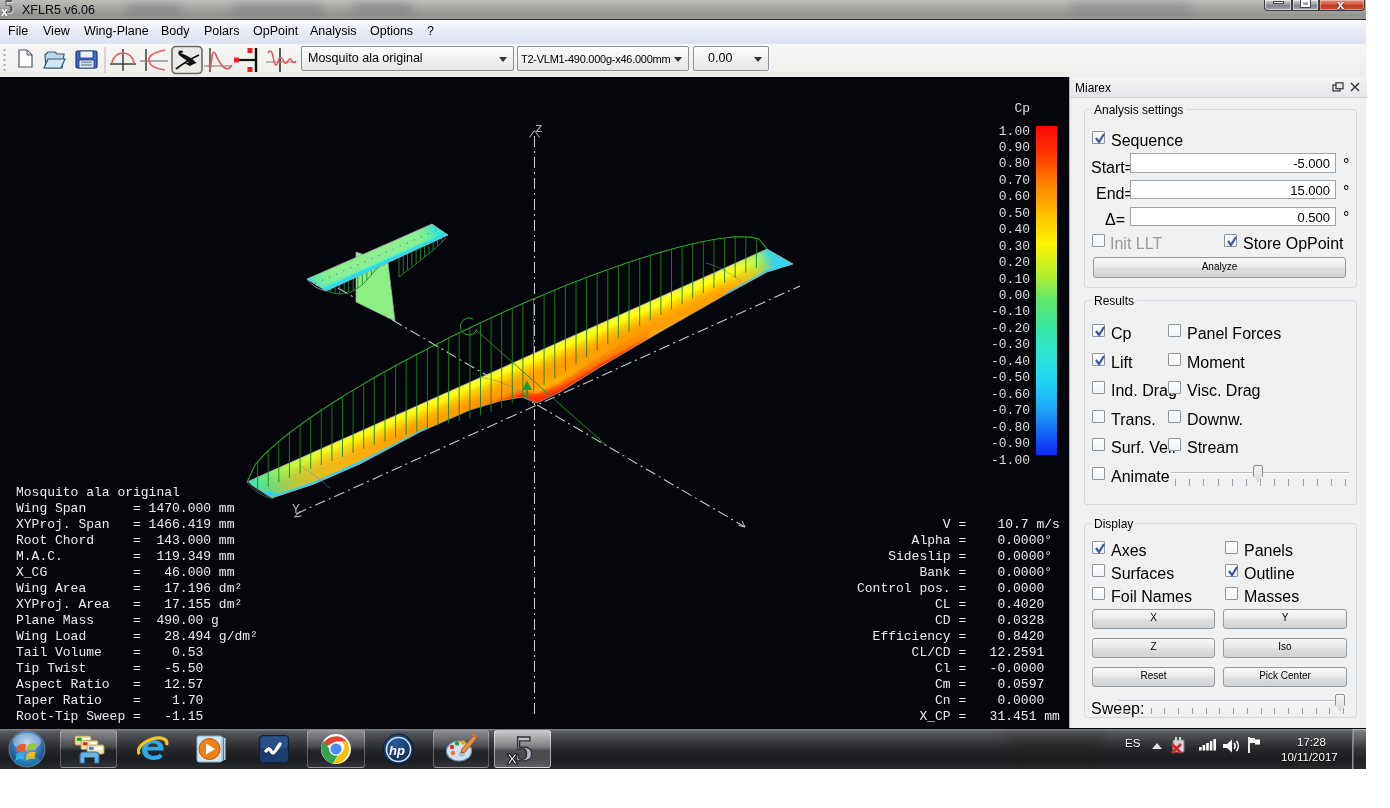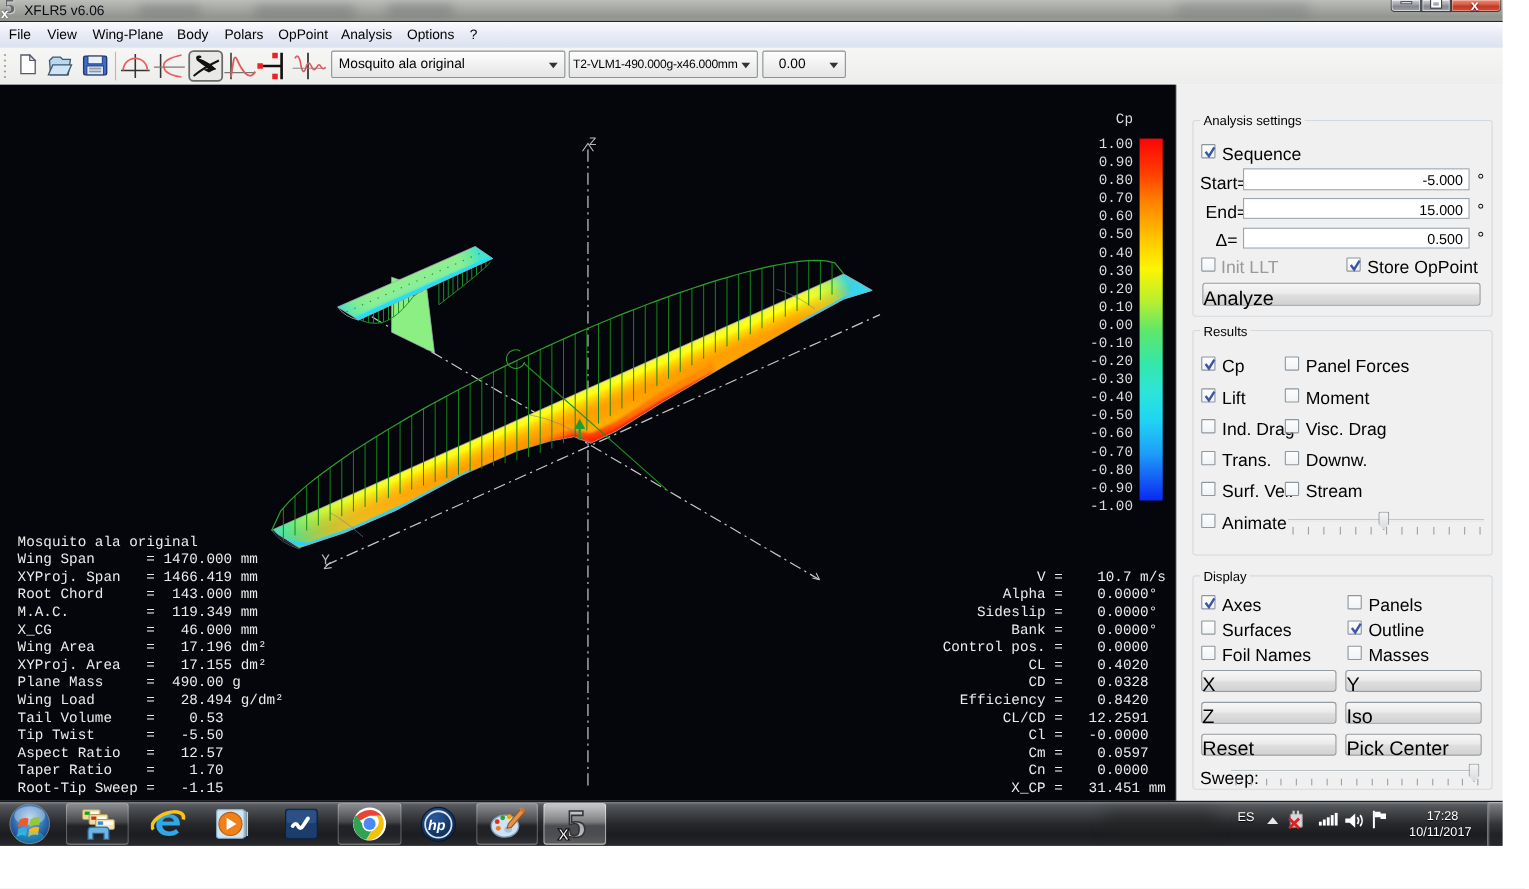--- a/index.html
+++ b/index.html
@@ -31,21 +31,21 @@
 #view3d text{font-family:"Liberation Mono",monospace;font-size:13px}
 
 #panel{left:1069px;top:77px;width:297px;height:651px;background:#f0f0f0;border-left:1px solid #b0b4b8;font-size:12px;color:#000}
 #ptitle{position:absolute;left:0;top:0;width:297px;height:21px;background:linear-gradient(#f4f4f4,#e4e6e8);border-bottom:1px solid #d0d0d0;font-size:12px;padding:4px 0 0 5px}
 .group{position:absolute;border:1px solid #d2dae0;border-radius:3px}
 .glabel{position:absolute;top:-7px;left:6px;background:#f0f0f0;padding:0 3px;font-size:12px}
 .cb{position:absolute;width:13px;height:13px;background:linear-gradient(#fdfdfd,#f0f4f6);border:1px solid #8e979e;border-radius:1px}
 .cb svg{position:absolute;left:0px;top:-1px}
 .clabel{position:absolute;font-size:16px;white-space:nowrap}
 .input{position:absolute;background:#fff;border:1px solid #9aa5ad;font-size:13px;text-align:right;padding:2px 5px 0 0}
-.wbutton{position:absolute;background:linear-gradient(#f7f7f7,#ebebeb 45%,#dedede 55%,#d2d2d2);border:1px solid #949ba1;border-radius:3px;font-size:18px;text-align:left}
+.wbutton{position:absolute;background:linear-gradient(#f7f7f7,#ebebeb 45%,#dedede 55%,#d2d2d2);border:1px solid #949ba1;border-radius:3px;font-size:10px;text-align:center}
 .tick{position:absolute;width:1px;background:#9aa0a6}
 .shandle{position:absolute;width:10px;height:17px;background:linear-gradient(#f4f4f4,#d8dadc);border:1px solid #8a9298;border-radius:2px 2px 4px 4px;clip-path:polygon(0 0,100% 0,100% 65%,50% 100%,0 65%)}
 .strack{position:absolute;height:2px;background:#b9bec2;border-bottom:1px solid #fff}
 
 #taskbar{left:0;top:728px;width:1366px;height:41px;background:linear-gradient(#83868a,#55585c 7%,#3e4044 28%,#26282b 50%,#1b1c1f 75%,#292a2d);border-top:1px solid #050505;overflow:hidden}
 .tbtn{position:absolute;top:1px;height:38px;border:1px solid rgba(255,255,255,0.28);border-radius:3px;background:linear-gradient(rgba(255,255,255,0.30),rgba(255,255,255,0.12) 45%,rgba(20,20,25,0.12) 55%,rgba(255,255,255,0.06))}
 .tbtn.active{background:linear-gradient(rgba(255,255,255,0.66),rgba(255,255,255,0.38) 45%,rgba(160,165,175,0.30) 55%,rgba(255,255,255,0.25));border-color:rgba(255,255,255,0.5)}
 .ticon{position:absolute;top:4px}
 .trayt{position:absolute;font-size:11.5px;color:#fff;text-shadow:0 1px 1px #000}
 #showdesk{position:absolute;left:1352px;top:0;width:14px;height:41px;border-left:1px solid #86898d;background:linear-gradient(rgba(255,255,255,0.22),rgba(255,255,255,0.06) 50%,rgba(0,0,0,0.08));box-shadow:inset 1px 1px 0 rgba(255,255,255,0.25)}
@@ -398,20 +398,27 @@
           CD =    0.0328
   Efficiency =    0.8420
        CL/CD =   12.2591
           Cl =   -0.0000
           Cm =    0.0597
           Cn =    0.0000
         X_CP =   31.451 mm</pre>
   </div>
 
   <div class="abs" id="panel">
+    <div id="ptitle">Miarex
+      <svg width="30" height="12" style="position:absolute;right:6px;top:5px">
+        <rect x="2" y="3" width="7" height="6" fill="none" stroke="#333" stroke-width="1.2"></rect>
+        <rect x="5" y="0.8" width="7" height="6" fill="#e8e8e8" stroke="#333" stroke-width="1.2"></rect>
+        <path d="M20,1 l8,8 m0,-8 l-8,8" stroke="#333" stroke-width="1.4"></path>
+      </svg>
+    </div>
 
     <div class="group" style="left:14px;top:32px;width:273px;height:179px">
         <span class="glabel">Analysis settings</span>
       </div>
     <div class="cb" style="left:22px;top:54px">
         <svg width="14" height="14">
           <path d="M3,7 l3,4 l5,-8" stroke="#3a57a8" stroke-width="2.2" fill="none"></path>
         </svg>
       </div>
     <div class="clabel" style="left:41px;top:55px">Sequence</div>

